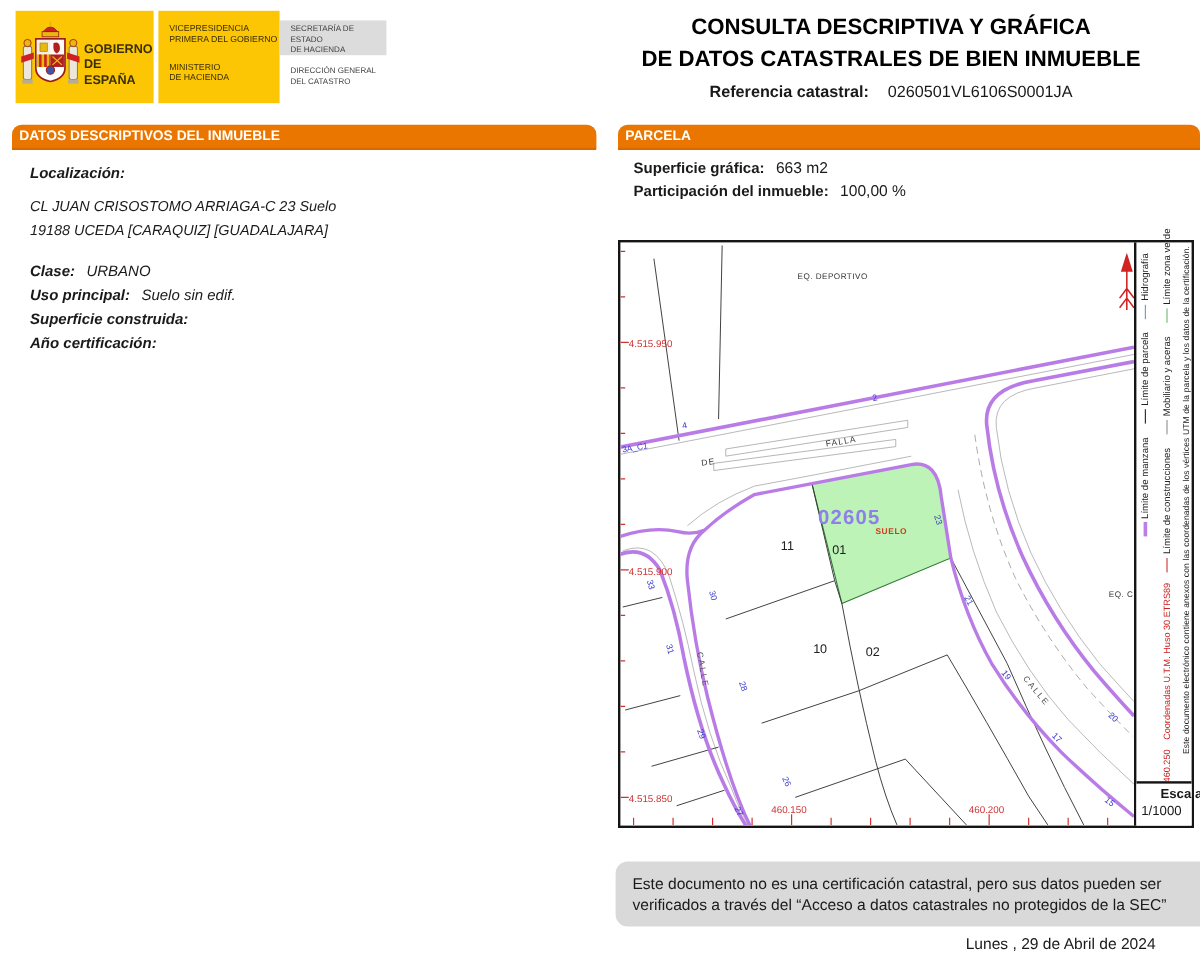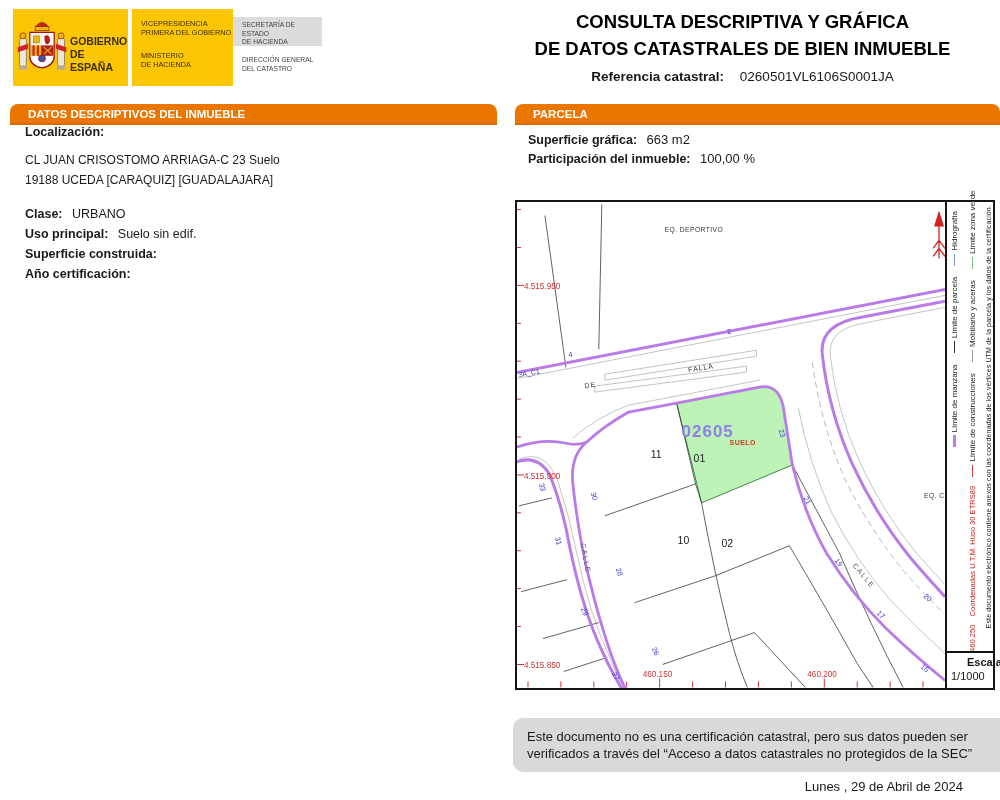--- a/index.html
+++ b/index.html
@@ -21,27 +21,27 @@
   .dir-box{position:absolute;left:0;top:47px;padding-left:9px;font-size:6.7px;line-height:8.5px;color:#444;}
 
   .title-block{position:absolute;left:500px;top:8px;width:485px;text-align:center;}
   .title-line{font-weight:bold;font-size:18.5px;line-height:27px;color:#000;}
   .ref-line{margin-top:7px;font-size:13.5px;}
   .ref-label{font-weight:bold;}
   .ref-value{margin-left:12px;}
 
   
   .bar{position:absolute;top:104px;height:21px;background:#EA7600;border-radius:8px 8px 0 0;
-       color:#fff;font-weight:bold;font-size:11.5px;line-height:21px;padding-left:18px;
+       color:#fff;font-weight:bold;font-size:11.5px;line-height:21px;padding-left:6px;
        box-sizing:border-box;border-bottom:2px solid #d96a00;}
   .bar-left{left:10px;width:487px;}
   .bar-right{left:515px;width:485px;}
 
   
-  .lp{position:absolute;left:25px;top:122px;font-size:12.5px;}
+  .lp{position:absolute;left:25px;top:134px;font-size:12.5px;font-style:italic;}
   .lp .b{font-weight:bold;}
   .lp-row{line-height:20px;}
   .addr{font-size:12px;line-height:20px;}
   .gap14{height:14px;}
   .gap8{height:8px;}
   .val{margin-left:6px;font-weight:normal;}
 
   
   .pp{position:absolute;left:528px;top:131px;font-size:12.5px;}
   .pp-row{line-height:18.5px;}

